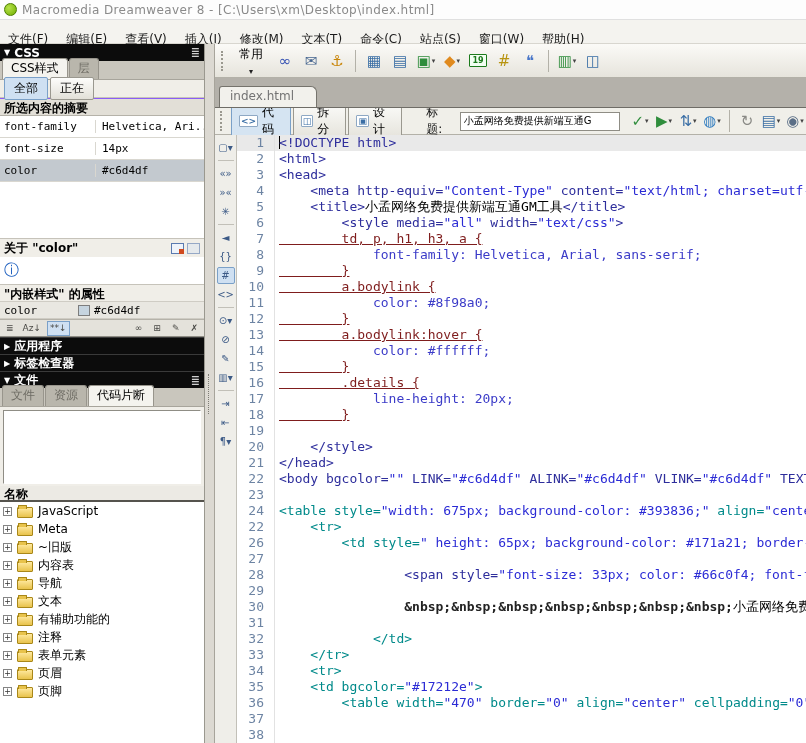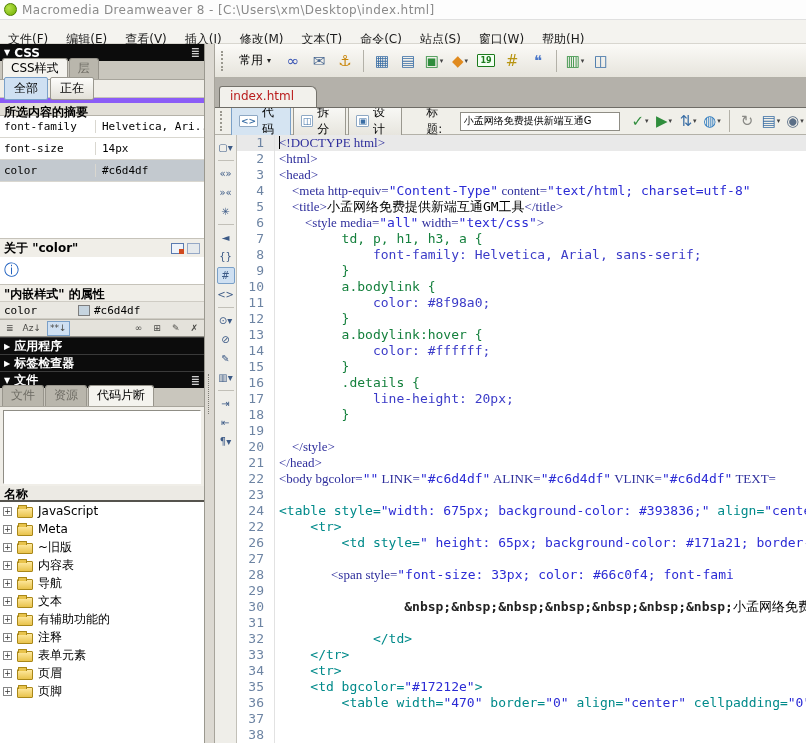--- a/index.html
+++ b/index.html
@@ -18,21 +18,21 @@
   #sidebar { position:absolute; left:0; top:44px; width:205px; height:699px; background:#f0eee8; border-right:1px solid #9a988f; overflow:hidden; }
   .phead { height:17px; background:#0c0c0c; color:#fff; font-weight:bold; display:flex; align-items:center; padding:0 4px; gap:4px; font-size:12px; }
   .phead .arr { font-size:8px; }
   .phead .pmenu { margin-left:auto; font-size:11px; color:#cfcfcf; }
   .ptabs { height:19px; background:#c9c6bd; display:flex; align-items:flex-end; padding-left:2px; gap:1px; border-bottom:1px solid #a7a49b;}
   .ptab { padding:1px 8px 2px; background:#b9b6ac; color:#6e6c64; border:1px solid #98958c; border-bottom:none; border-radius:3px 3px 0 0; white-space:nowrap;}
   .ptab.active { background:#f4f3ee; color:#000; }
   .filters { height:18px; background:#f0eee8; display:flex; align-items:center; gap:2px; padding-left:4px; border-bottom:1px solid #c6c3ba;}
   .fbtn { padding:2px 9px; border:1px solid #9a988f; background:linear-gradient(#fdfdfb,#e2e0d8); border-radius:2px; font-size:12px; cursor:default;}
   .fbtn.active { background:#cfe0f2; border-color:#7aa0c8; }
-  .sec-h { height:18px; background:#e2dfd7; border-top:5px solid #8b5cf6; border-bottom:1px solid #b5b2a9; font-weight:bold; padding:1px 4px; }
+  .sec-h { height:18px; background:#e2dfd7; border-top:1px solid #8b5cf6; border-bottom:1px solid #b5b2a9; font-weight:bold; padding:1px 4px; }
   .grid-row { display:flex; height:22px; background:#fff; border-bottom:1px solid #d9d7d0; align-items:center; font-family:"DejaVu Sans Mono","Liberation Mono",monospace; font-size:11px;}
   .grid-row.selected { background:#c3c9cf; }
   .grid-row .gl { width:96px; padding-left:4px; border-right:1px solid #d9d7d0; overflow:hidden; white-space:nowrap;}
   .grid-row .gv { flex:1; padding-left:6px; overflow:hidden; white-space:nowrap;}
   .panel-gap { height:57px; background:#fff; border-bottom:1px solid #c6c3ba;}
   .about-h { height:18px; display:flex; align-items:center; font-weight:bold; padding:0 4px; background:#f0eee8;}
   .about-icons { margin-left:auto; display:flex; gap:3px;}
   .mini-page { width:13px; height:11px; border:1px solid #5a7ab0; background:#eef3fa; position:relative;}
   .mini-page.alt { background:#dfe6f0; opacity:.6;}
   .mini-page b { position:absolute; right:-1px; bottom:-1px; width:5px; height:5px; background:#d04a1e;}
@@ -57,30 +57,30 @@
   .folder:before { content:""; position:absolute; left:0; top:-3px; width:7px; height:3px; background:#e8c34c; border:1px solid #a98718; border-bottom:none; border-radius:1px 1px 0 0;}
 
   
   #splitter { position:absolute; left:205px; top:44px; width:10px; height:699px; background:#dcd9d2; border-right:1px solid #a7a49b;}
   #splitter:before { content:""; position:absolute; left:3px; top:330px; width:3px; height:40px; border-left:1px dotted #7d7b74;}
 
   
   #main { position:absolute; left:215px; top:44px; width:591px; height:699px; }
   #insertbar { height:34px; background:linear-gradient(#fbfaf7,#e6e4dc); border-bottom:1px solid #b3b1a8; display:flex; align-items:center; padding-left:6px; gap:4px;}
   .grip { width:4px; height:20px; border-left:2px dotted #9a988f; margin-right:4px;}
-  .cat { display:flex; align-items:center; gap:4px; padding:2px 6px; cursor:default;}
+  .cat { display:flex; align-items:center; gap:4px; padding:2px 6px; cursor:default;flex-direction:column;}
   .cat .dd { font-size:8px; color:#222;}
   .tbi { width:24px; height:24px; display:flex; align-items:center; justify-content:center; border:1px solid transparent; border-radius:2px; cursor:default; position:relative;}
   .tbi .g { font-size:15px; }
   .tbi .ddm { font-size:7px; color:#444; margin-left:1px;}
   .tbi.cal .g { font-size:8px; font-weight:bold; color:#1c7a1c; border:1px solid #1c7a1c; padding:1px 2px; border-radius:1px; background:#f2fff2;}
   .vsep { width:1px; height:22px; background:#b3b1a8; margin:0 4px;}
 
   #tabstrip { height:30px; background:#b4b1aa; position:relative; border-bottom:1px solid #6e6c66; display:flex; align-items:flex-end; padding-left:4px;}
-  .doctab { height:21px; background:#f2f1ec; border:1px solid #75736c; border-bottom:none; border-radius:3px 6px 0 0; padding:2px 22px 0 10px; font-size:12px; color:#b91c1c;}
+  .doctab { height:21px; background:#f2f1ec; border:1px solid #75736c; border-bottom:none; border-radius:3px 6px 0 0; padding:2px 22px 0 10px; font-size:12px; color:#737373;}
 
   #doctoolbar { height:27px; background:#f0efe9; border-bottom:1px solid #b3b1a8; display:flex; align-items:center; padding-left:5px; gap:3px;}
   .vbtn { display:flex; align-items:center; gap:4px; padding:2px 7px; border:1px solid #9a988f; background:linear-gradient(#fcfcfa,#e4e2da); border-radius:2px; cursor:default;}
   .vbtn.active { background:#d5e4f2; border-color:#7aa0c8;}
   .vbtn .vg { font-size:9px; font-weight:bold; color:#3a6ea5; border:1px solid #8ea8c4; background:#fff; padding:0 1px; border-radius:1px;}
   .tlabel { margin-left:21px; margin-right:4px; color:#111;}
   #title-input { width:168px; height:19px; border:1px solid #8f8d85; background:#fff; font-size:10px; padding:0 3px; font-family:"DejaVu Sans","Liberation Sans",sans-serif;}
   #doc-icons { display:flex; align-items:center; gap:2px; margin-left:6px;}
   #doc-icons .tbi { width:22px; height:22px;}
 
@@ -91,21 +91,21 @@
   .cico.active { background:#cfe0f2; border-color:#7aa0c8;}
   .hsep { width:16px; height:1px; background:#c2c0b8; margin:2px 0;}
   #code { flex:1; overflow:hidden; position:relative; font-family:"DejaVu Sans Mono","Liberation Mono",monospace; font-size:13px; line-height:16px;}
   .cl { display:flex; height:16px; white-space:pre;}
   .cl.cur { background:#e9e9e9;}
   .ln { width:38px; flex:none; text-align:right; padding-right:10px; color:#6d84a3; background:#fff; border-right:1px solid #e2e2e2;}
   .cl.cur .ln { background:#e9e9e9;}
   .lt { padding-left:4px; }
   .caret { display:inline-block; width:1px; height:13px; background:#000; vertical-align:-2px; margin-right:-1px;}
 </style>
-<style>.seg-tag{color:#2e2e9c;font-family:Liberation Serif, serif;}.seg-tbl{color:#008a8a;}.seg-val{color:#2b2bd5;}.seg-css{color:#3b3bc8;}.seg-sel{color:#15803d;}.seg-txt{color:#000000;}.seg-ent{color:#222222;}.ln{color:#6d84a3;}</style></head>
+<style>.seg-tag{color:#2e2e9c;}.seg-tbl{color:#008a8a;}.seg-val{color:#2b2bd5;}.seg-css{color:#3b3bc8;}.seg-sel{color:#7f1d1d;text-decoration:underline;}.seg-txt{color:#000000;}.seg-ent{color:#222222;}.ln{color:#6d84a3;}</style></head>
 <body>
 
 <div id="app">
 
   <div id="titlebar">
     <span class="logo"></span>
     <span class="wtitle">Macromedia Dreamweaver 8 - [C:\Users\xm\Desktop\index.html]</span>
   </div>
 
   <div id="menubar">

